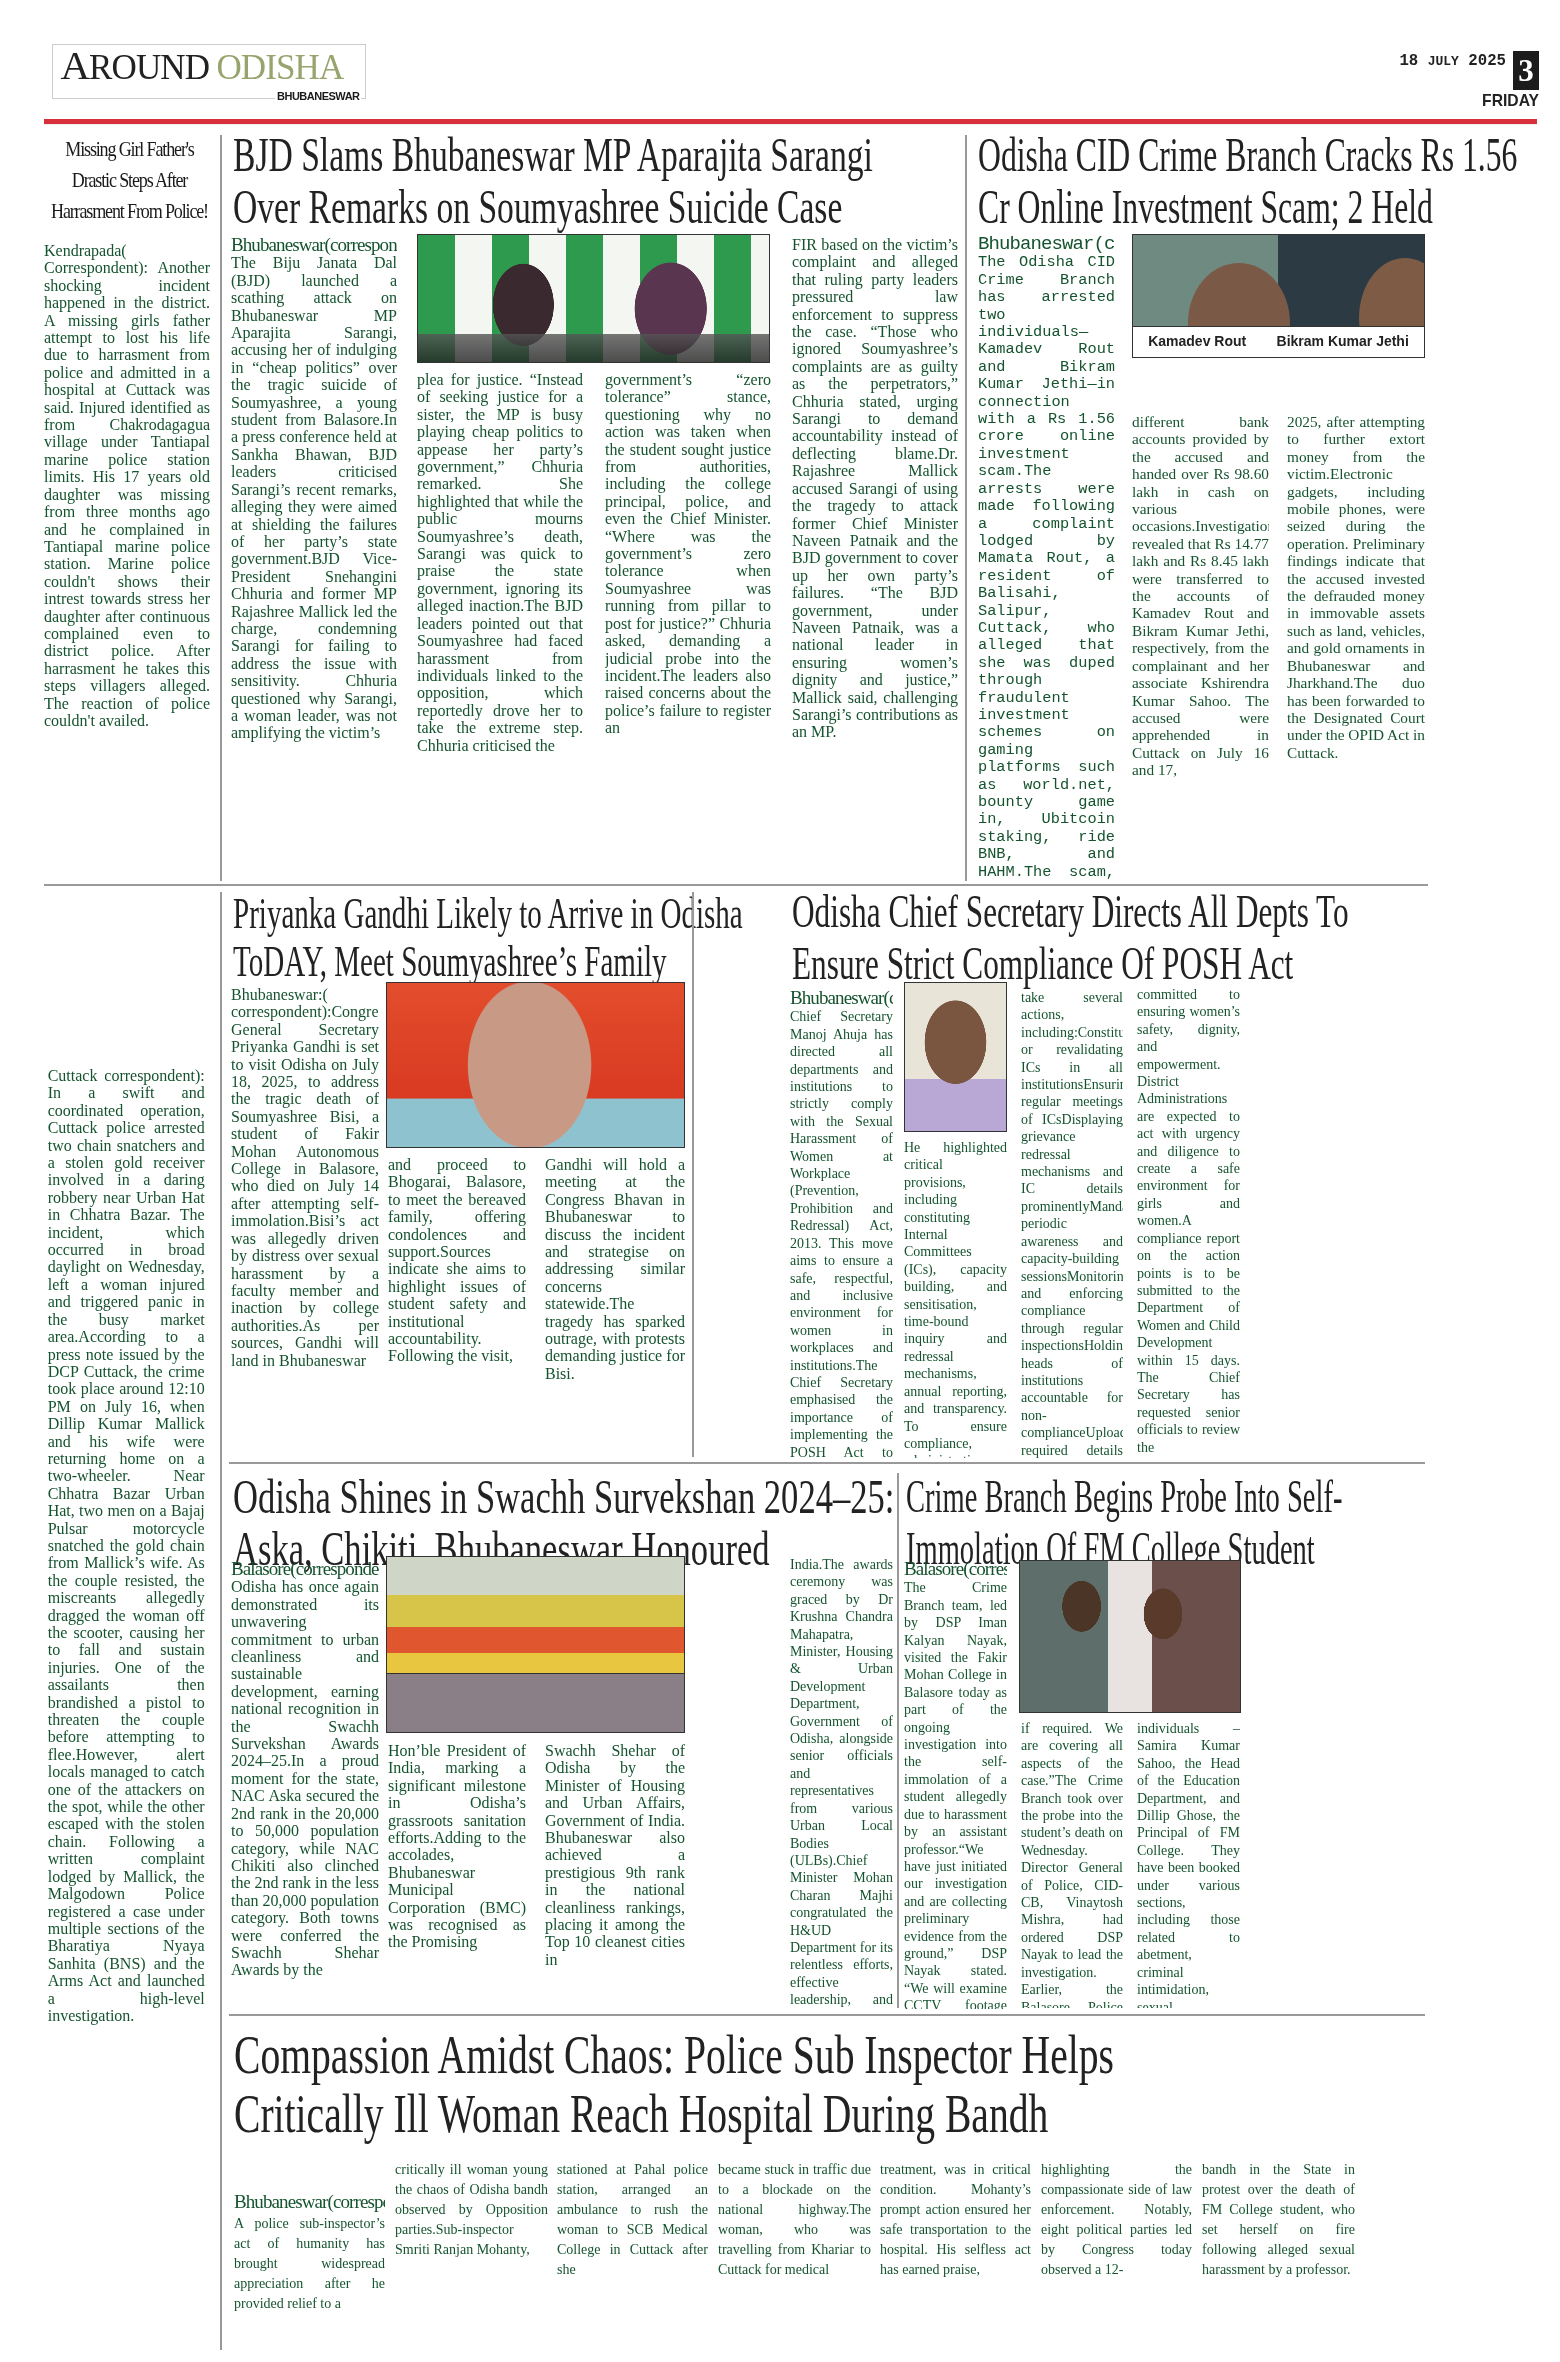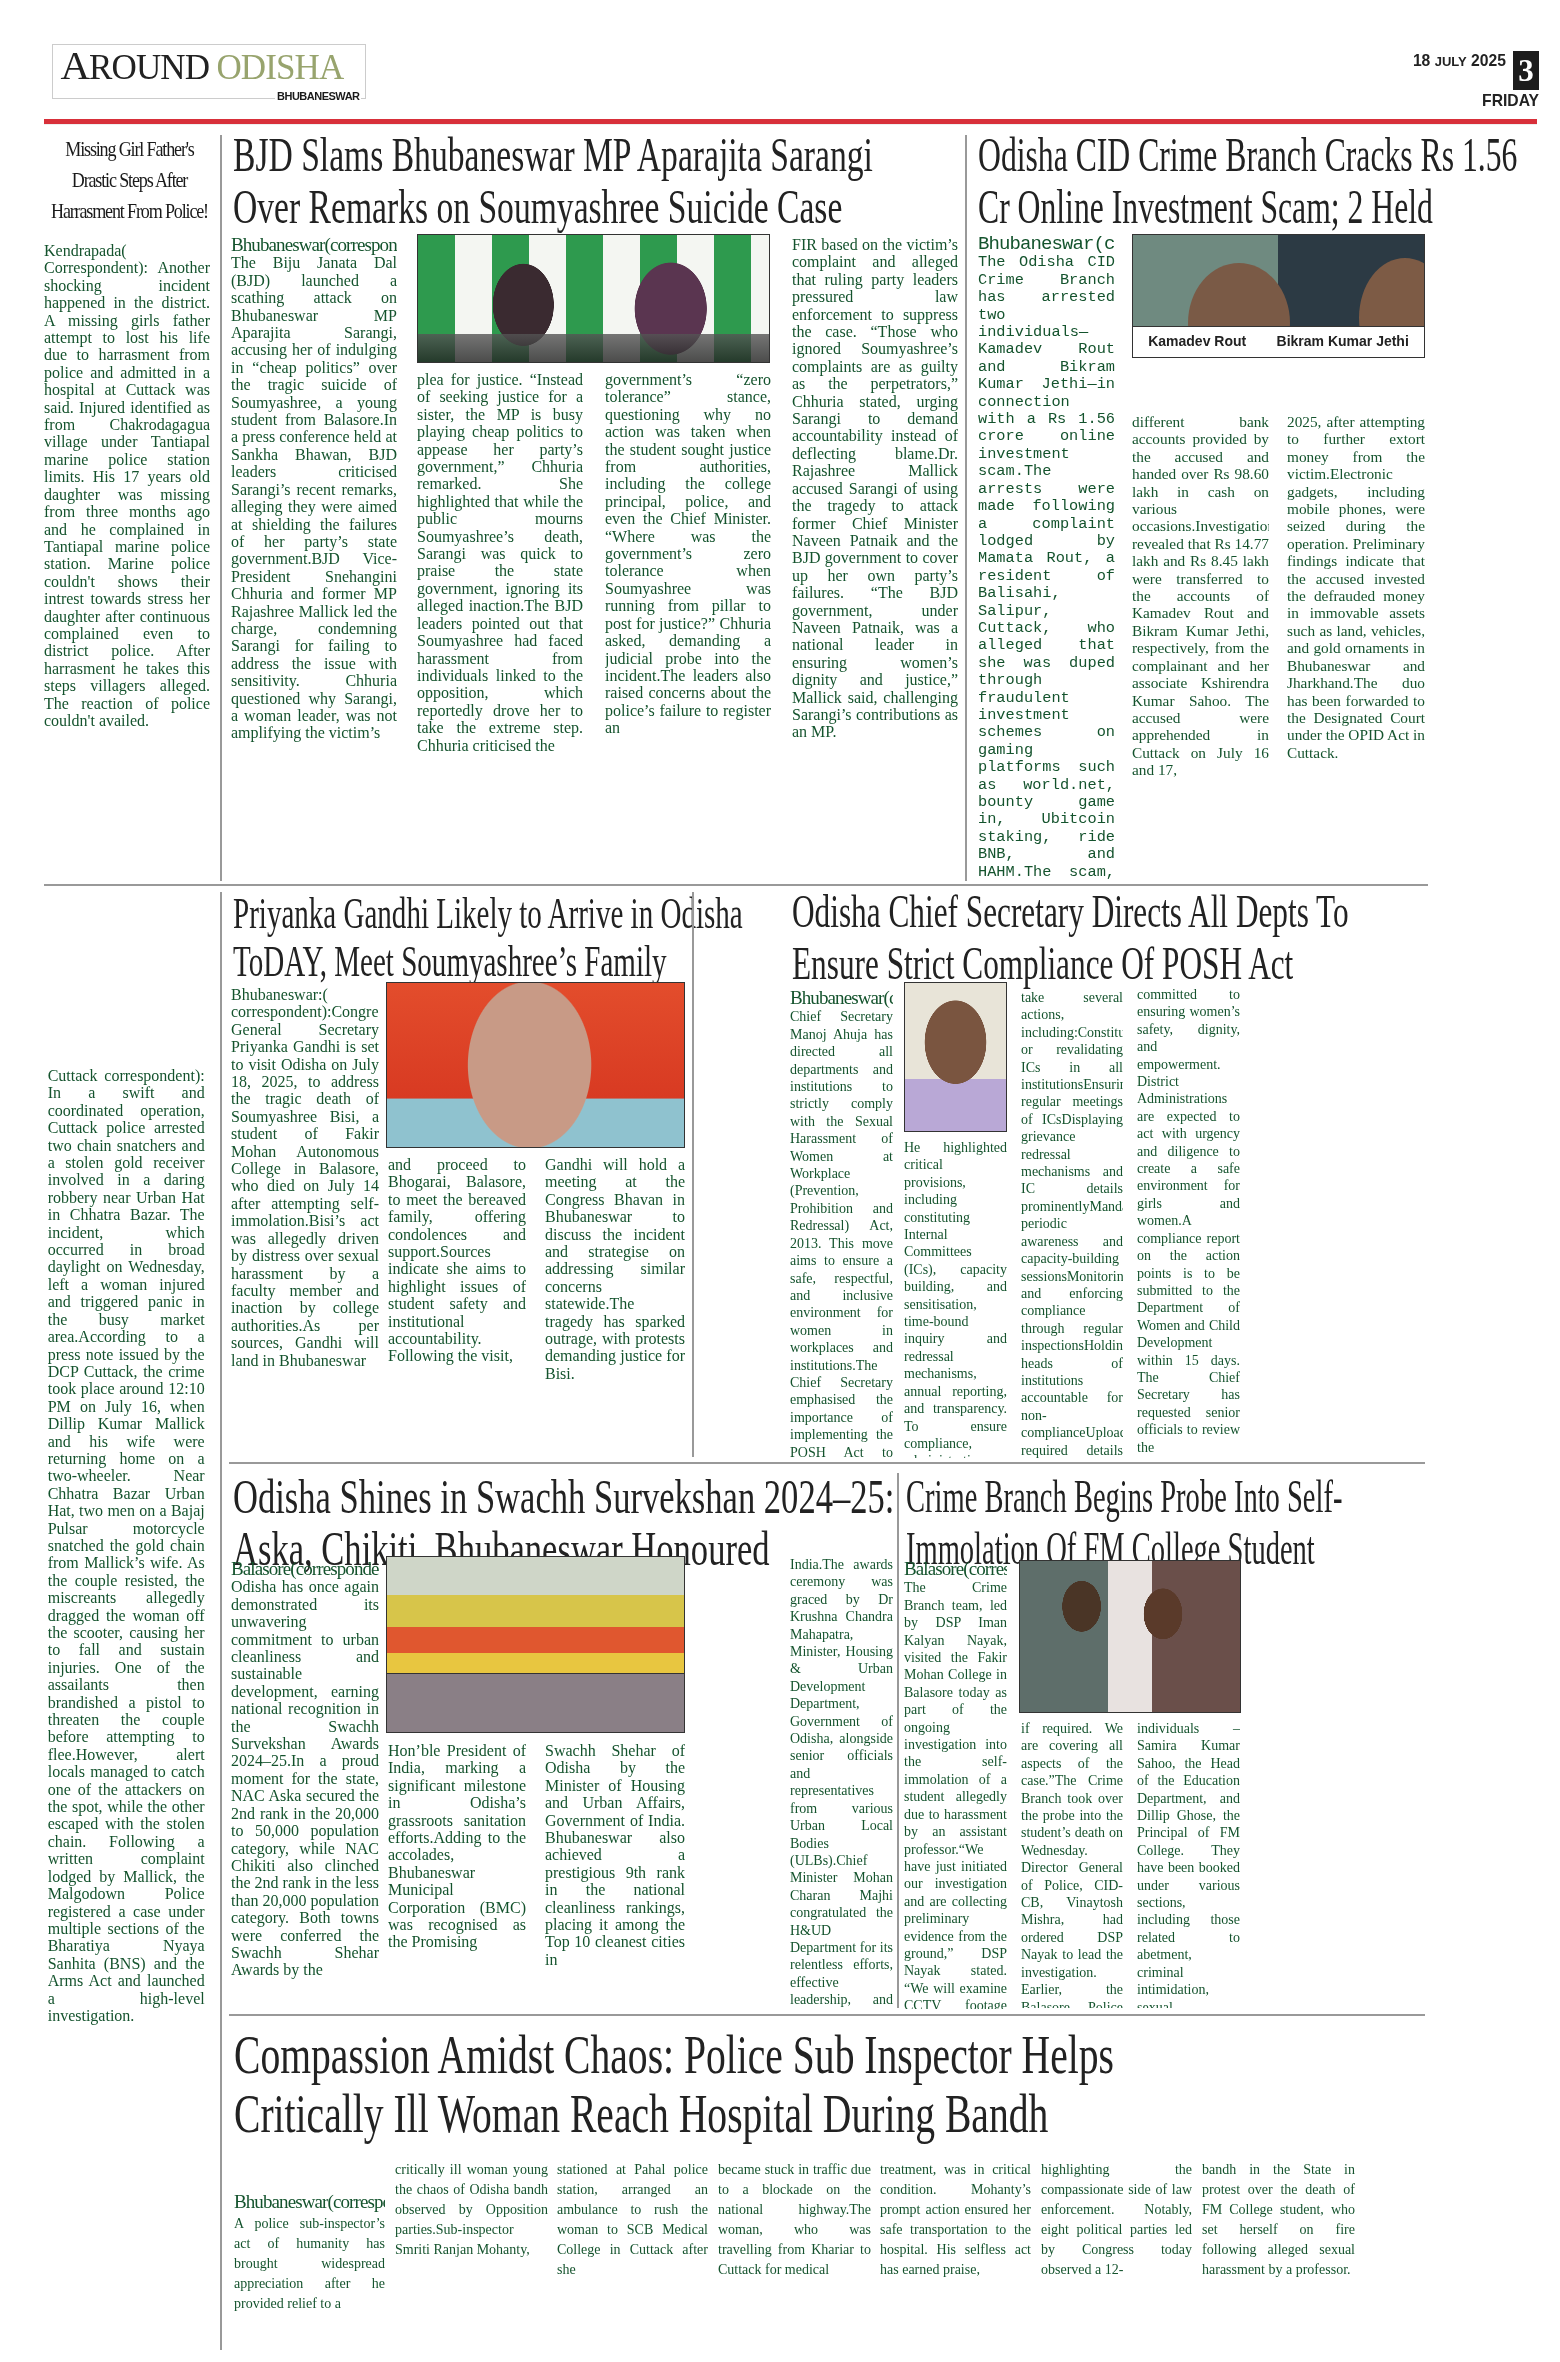--- a/index.html
+++ b/index.html
@@ -7,21 +7,21 @@
   body { font-family: "Liberation Serif", serif; color: #1a1a1a; position: relative; }
 
   
   .masthead { position: absolute; left: 52px; top: 44px; width: 314px; height: 55px; border: 1.8px solid #ccc; text-align: center; }
   .mast-title { position: absolute; left: 7.4px; top: 1.8px; font-family: "Liberation Serif", serif; font-size: 35px; line-height: 37px; color: #222; letter-spacing: -0.9px; }
   .mast-title .around { color: #222; }
   .mast-title .around .big { font-size: 41px; }
   .mast-title .odisha { color: #98a46e; margin-left: 7.4px; }
   .mast-sub { position: absolute; right: 3.7px; bottom: -3.7px; font-family: "Liberation Sans", sans-serif; font-weight: bold; font-size: 11px; background: #fff; padding: 0 1.8px; letter-spacing: -0.5px; }
 
-  .dateline { position: absolute; right: 55px; top: 52px; font-family: Liberation Sans, sans-serif; font-weight: bold; font-size: 15.7px; color: #222; }
+  .dateline { position: absolute; right: 55px; top: 52px; font-family: Liberation Mono, monospace; font-weight: bold; font-size: 15.7px; color: #222; }
   .dateline .small { font-size: 13px; }
   .pagenum { position: absolute; right: 22px; top: 51px; width: 26px; height: 39px; background: #1c1c1c; color: #fff; font-family: "Liberation Serif", serif; font-size: 31px; font-weight: bold; text-align: center; line-height: 39px; }
   .dayline { position: absolute; right: 22px; top: 92px; font-family: "Liberation Sans", sans-serif; font-weight: bold; font-size: 15.7px; color: #222; }
 
   .redrule { position: absolute; left: 44px; top: 119px; width: 1493px; height: 4.6px; background: #d8303a; }
   .redrule::after { content: ""; position: absolute; left: 0; top: 4.6px; width: 100%; height: 1.8px; background: #eee; }
 
   
   .abs { position: absolute; }
   .vrule { position: absolute; width: 1.8px; background: #999; }

